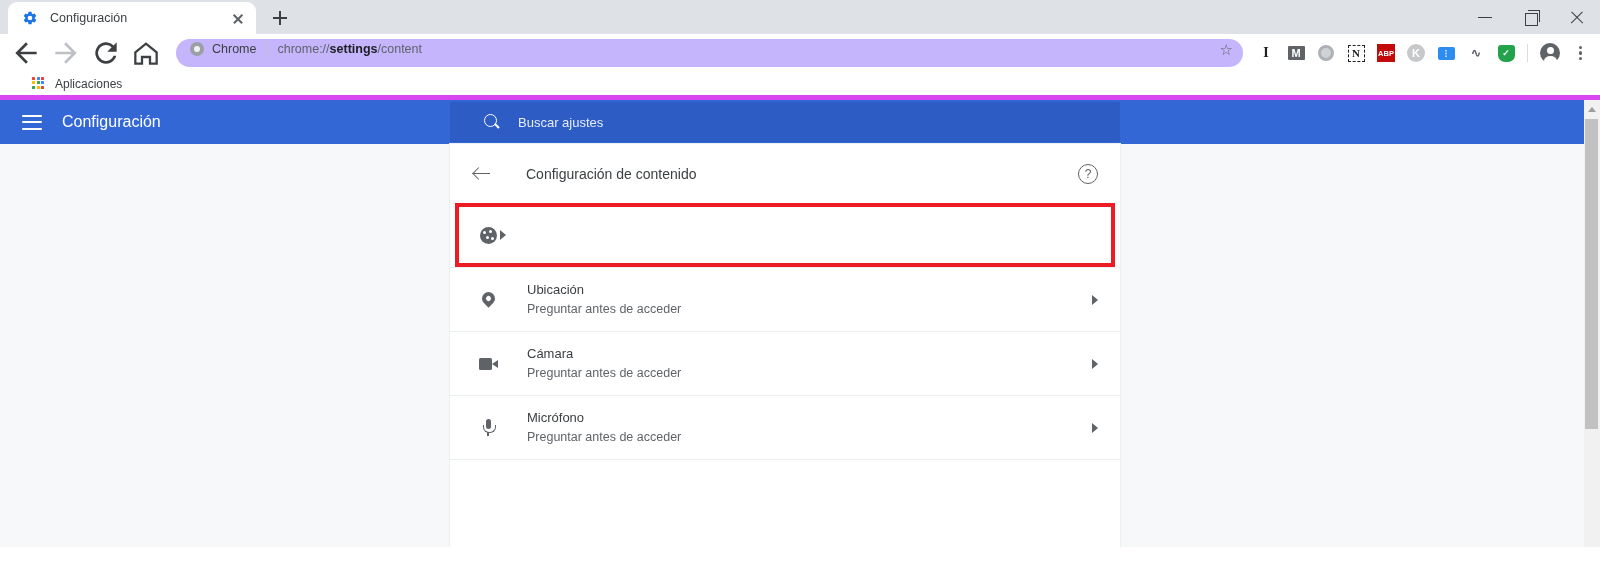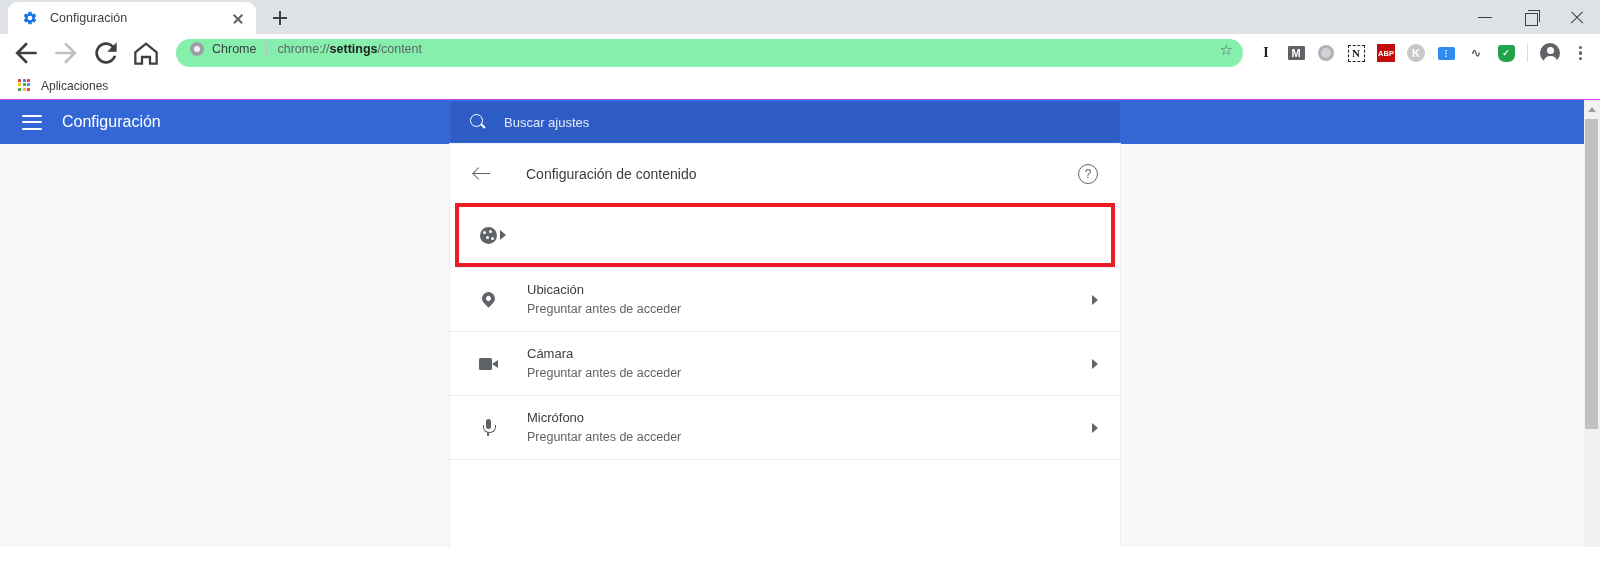--- a/index.html
+++ b/index.html
@@ -99,21 +99,21 @@
   }
   .navbtn {
     width: 32px; height: 32px;
     margin: 0 4px;
     position: relative;
     flex: 0 0 32px;
   }
   .omnibox {
     flex: 1 1 auto;
     height: 28px;
-    background: #86efac;
+    background: #c4b5fd;
     border-radius: 14px;
     display: flex;
     align-items: center;
     margin: 0 8px 0 10px;
     padding: 0 10px 8px 14px;
     min-width: 0;
   }
   .chrome-badge { display: flex; align-items: center; flex: 0 0 auto; }
   .chrome-logo {
     width: 14px; height: 14px; border-radius: 50%;
@@ -203,22 +203,22 @@
     position: absolute; left: 12.8px; width: 3.2px; height: 3.2px;
     border-radius: 50%; background: #5f6368;
   }
   .kebab span:nth-child(1) { top: 7px; }
   .kebab span:nth-child(2) { top: 12.4px; }
   .kebab span:nth-child(3) { top: 17.8px; }
 
   
   .bookmarks {
     height: 28px; background: #ffffff;
-    display: flex; align-items: center; padding-left: 10px;
-    border-bottom: 1px solid #d946ef;
+    display: flex; align-items: center; padding-left: 24px;
+    border-bottom: 5px solid #d946ef;
   }
   .bm-item { display: flex; align-items: center; padding: 0 8px; height: 22px; }
   .apps-grid {
     width: 14px; height: 14px;
     display: grid; grid-template-columns: repeat(3, 3px);
     grid-template-rows: repeat(3, 3px); gap: 1.6px;
   }
   .apps-grid i { display: block; width: 3px; height: 3px; border-radius: 0.5px; }
   .bm-label { font-size: 12px; color: #3c4043; margin-left: 9px; }
 
@@ -246,21 +246,21 @@
   .settings-title {
     color: #ffffff; font-size: 16px; margin-left: 20px;
     white-space: nowrap;
   }
   .search-box {
     position: absolute;
     left: 450px; width: 670px; height: 40px;
     background: #2e5cc5;
     border-radius: 2px;
     display: flex; align-items: center;
-    padding-left: 20px;
+    padding-left: 34px;
   }
   .search-icon {
     width: 16px; height: 16px; position: relative; flex: 0 0 16px;
   }
   .search-icon::before {
     content: ""; position: absolute; left: 0; top: 0;
     width: 11px; height: 11px; border: 1.6px solid #ffffff; border-radius: 50%;
   }
   .search-icon::after {
     content: ""; position: absolute; left: 10px; top: 11px;

